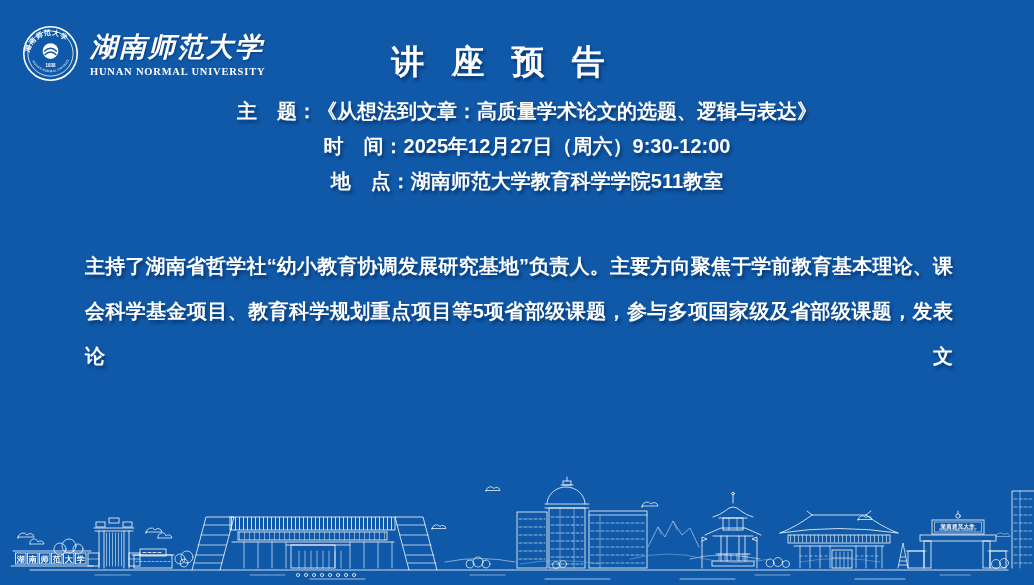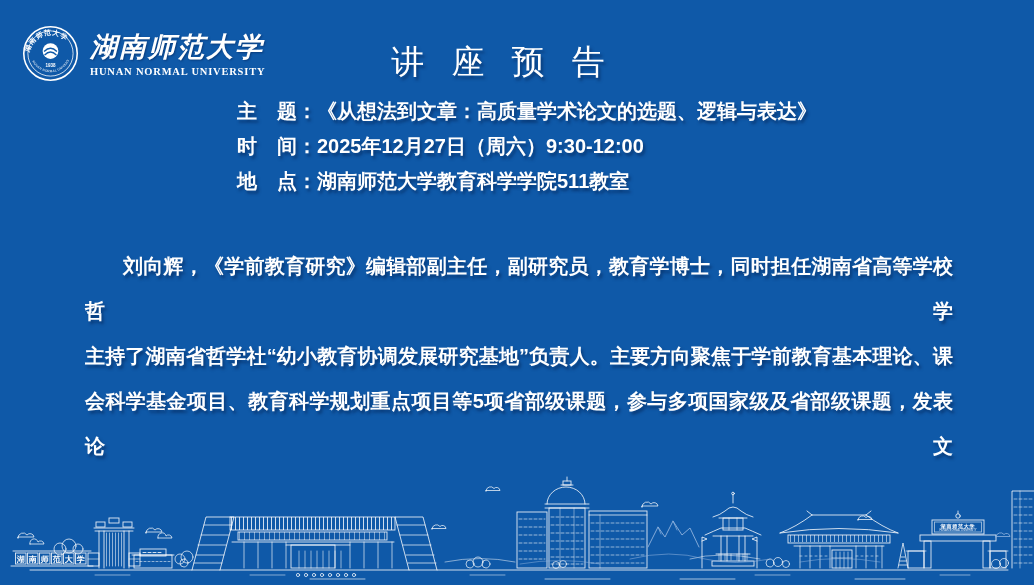--- a/index.html
+++ b/index.html
@@ -25,30 +25,31 @@
   }
   .logo-en{
     font-family:"Liberation Serif","DejaVu Serif",serif;
     font-size:10.5px;font-weight:bold;letter-spacing:.8px;
     margin-top:3px;
   }
   
   .title{
     position:absolute;top:40px;left:0;right:36px;
     text-align:center;
-    font-size:33px;font-weight:normal;
+    font-size:33px;font-weight:bold;
     letter-spacing:2px;word-spacing:14px;
     text-shadow:2px 3px 3px rgba(0,25,70,.5);
   }
   
   .details{
     position:absolute;top:94px;left:237px;
     font-size:20px;font-weight:bold;line-height:35px;
     text-shadow:2px 3px 3px rgba(0,25,70,.5);
     white-space:nowrap;
+    text-align:center;
   }
   .detail-row .label{}
   
   .bio{
     position:absolute;top:244px;left:85px;width:868px;
     font-size:20px;font-weight:bold;line-height:45px;
     text-shadow:2px 3px 3px rgba(0,25,70,.5);
   }
   .bio-line{text-align:justify;text-align-last:justify;}
   .bio-line.first{text-indent:38px;}
@@ -92,21 +93,20 @@
     </div>
     <div class="detail-row">
       <span class="label">时　间：</span><span class="value">2025年12月27日（周六）9:30-12:00</span>
     </div>
     <div class="detail-row">
       <span class="label">地　点：</span><span class="value">湖南师范大学教育科学学院511教室</span>
     </div>
   </div>
 
   <div class="bio">
-    <div class="bio-line first">刘向辉，《学前教育研究》编辑部副主任，副研究员，教育学博士，同时担任湖南省高等学校哲学</div>
     <div class="bio-line">主持了湖南省哲学社“幼小教育协调发展研究基地”负责人。主要方向聚焦于学前教育基本理论、课</div>
     <div class="bio-line">会科学基金项目、教育科学规划重点项目等5项省部级课题，参与多项国家级及省部级课题，发表论文</div>
 
   </div>
 
   <svg class="footer-art" viewBox="0 0 1034 118">
     <g stroke="#ffffff" stroke-opacity="0.88" fill="none" stroke-width="0.9" stroke-linecap="round">
 
       <g>
         <path d="M30 103 H1008"></path>

